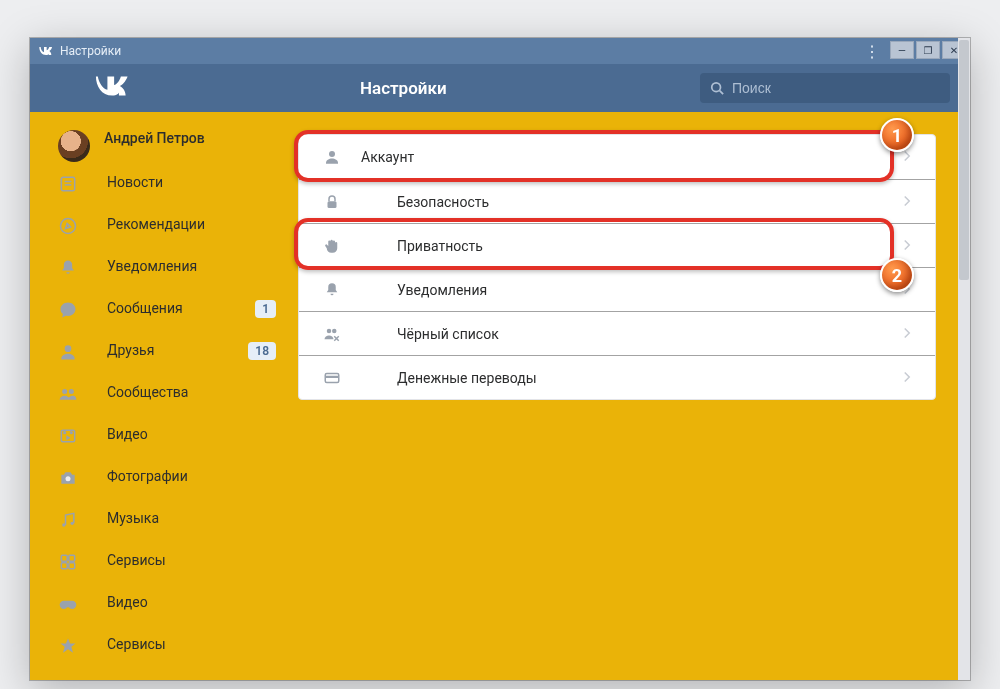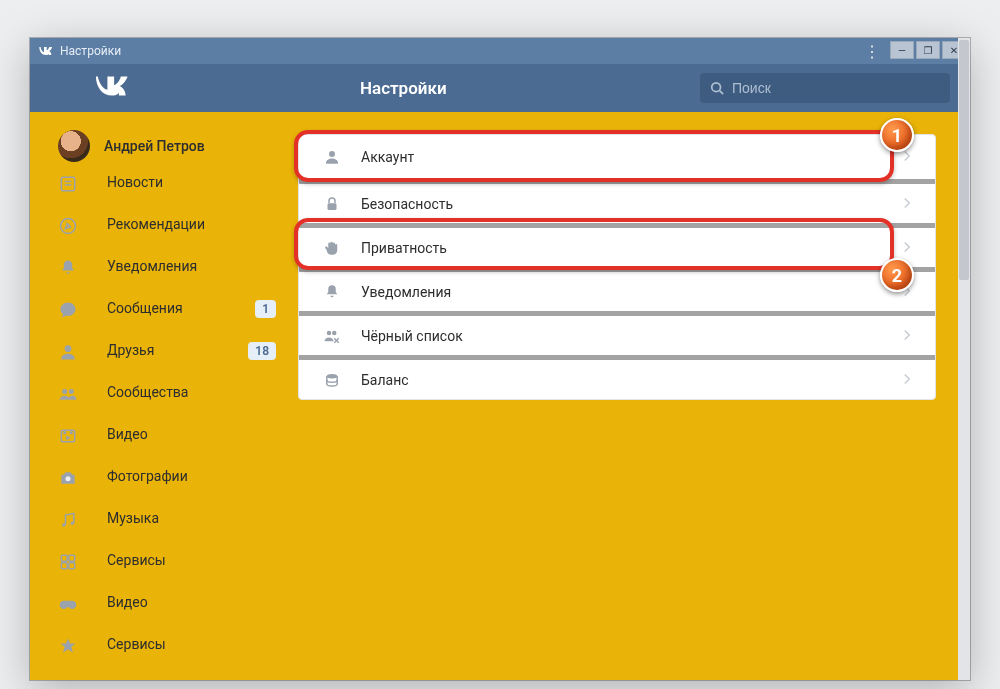--- a/index.html
+++ b/index.html
@@ -87,21 +87,21 @@
   
   .app-body {
     display:flex;
     height: calc(100% - 26px - 48px);
   }
   .sidebar {
     width: 260px;
     padding: 14px 0 14px 12px;
   }
   .profile-row {
-    display:flex; align-items:center;
+    display:flex; 
     padding: 4px 10px 12px 16px;
   }
   .avatar {
     width:32px; height:32px; border-radius:50%;
     background: radial-gradient(circle at 40% 35%, #e7b28a 0 35%, #6a3f22 36% 60%, #3a2a1a 61% 100%);
     margin-right:14px;
     flex-shrink:0;
   }
   .profile-name { font-size:14px; color:#2c2d2e; font-weight:500; }
 
@@ -145,21 +145,21 @@
   }
   .setting-row {
     display:flex; align-items:center;
     height:44px;
     padding:0 24px;
     cursor:pointer;
     color:#2c2d2e;
     font-size:14px;
     position:relative;
   }
-  .setting-row + .setting-row { border-top:5px solid #a3a3a3; }
+  .setting-row + .setting-row { border-top:1px solid #a3a3a3;gap:36px; }
   .setting-row .sicon2 {
     width:26px; margin-right:12px;
     display:flex; justify-content:flex-start;
   }
   .setting-row .sicon2 svg { width:18px; height:18px; fill:#9aa2ad; }
   .setting-row .chev {
     margin-left:auto;
     color:#c8ccd3;
   }
   .setting-row .chev svg { width:8px; height:12px; fill:none; stroke:#c8ccd3; stroke-width:2; }
@@ -423,34 +423,33 @@
                 <line x1="15" y1="15" x2="21" y2="21" stroke="#9aa2ad" stroke-width="2"></line>
                 <line x1="21" y1="15" x2="15" y2="21" stroke="#9aa2ad" stroke-width="2"></line>
               </svg>
             </span>
           <span>Чёрный список</span>
           <span class="chev"><svg viewBox="0 0 10 16">
                 <path d="M2 2l6 6-6 6"></path>
               </svg></span>
         </div>
 
-
-        <div class="setting-row">
-          <span class="sicon2">
-              <svg viewBox="0 0 24 24">
-                <ellipse cx="12" cy="7" rx="7" ry="3"></ellipse>
-                <path d="M5 7v5c0 1.7 3.1 3 7 3s7-1.3 7-3V7" fill="none" stroke="#9aa2ad" stroke-width="2"></path>
-                <path d="M5 12v5c0 1.7 3.1 3 7 3s7-1.3 7-3v-5" fill="none" stroke="#9aa2ad" stroke-width="2"></path>
-              </svg>
-            </span>
-          <span>Баланс</span>
-          <span class="chev"><svg viewBox="0 0 10 16">
-                <path d="M2 2l6 6-6 6"></path>
-              </svg></span>
-        </div>
+        <div class="setting-row">
+          <span class="sicon2">
+              <svg viewBox="0 0 24 24">
+                <rect x="3" y="6" width="18" height="12" rx="2" fill="none" stroke="#9aa2ad" stroke-width="2"></rect>
+                <rect x="3" y="9" width="18" height="3"></rect>
+              </svg>
+            </span>
+          <span>Денежные переводы</span>
+          <span class="chev"><svg viewBox="0 0 10 16">
+                <path d="M2 2l6 6-6 6"></path>
+              </svg></span>
+        </div>
+
 
       </div>
 
       <div class="highlight" style="left:4px; top:18px; width:600px; height:52px;"></div>
       <div class="highlight" style="left:4px; top:106px; width:600px; height:52px;"></div>
       <div class="callout" style="left:590px; top:6px;">1</div>
       <div class="callout" style="left:590px; top:146px;">2</div>
     </div>
 
     <div class="scrollbar-track">

